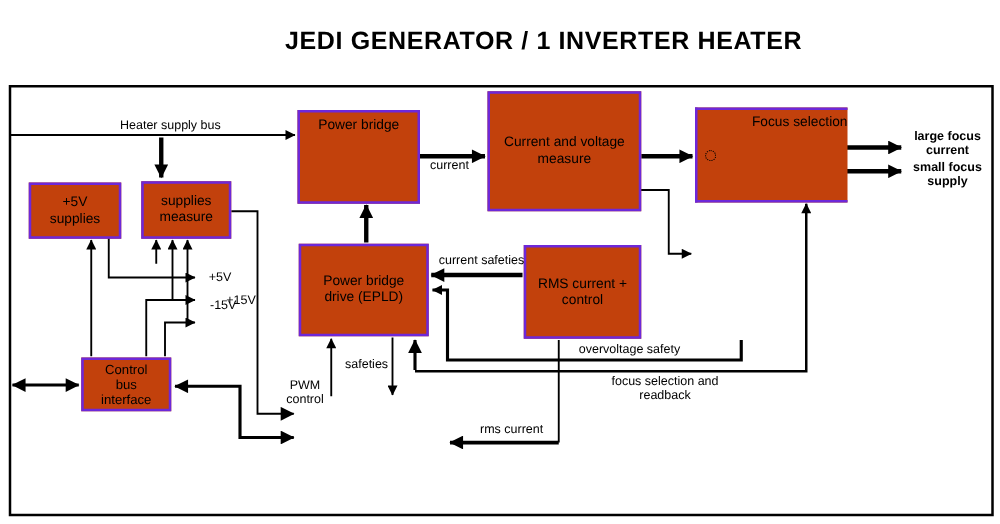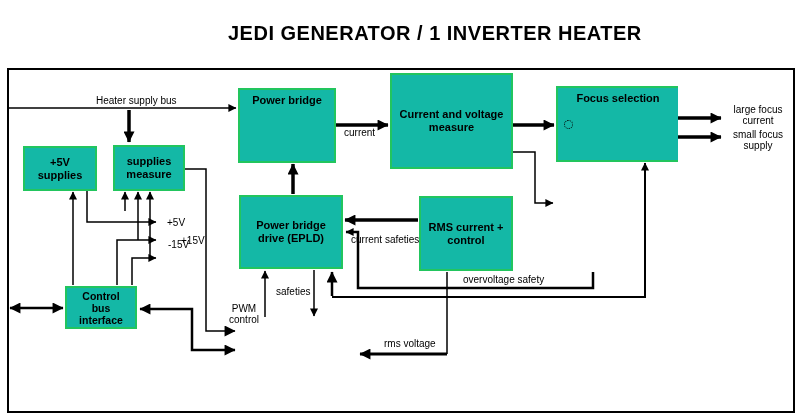--- a/index.html
+++ b/index.html
@@ -11,31 +11,31 @@
     position:absolute;left:90px;top:22px;width:715px;text-align:left;
     font-size:20px;font-weight:bold;letter-spacing:0.5px;white-space:nowrap;
     padding-left:138px;box-sizing:border-box;
   }
   .frame{
     position:absolute;left:7px;top:68px;width:788px;height:345px;
     border:2px solid #000;box-sizing:border-box;
   }
   svg.wires{position:absolute;left:0;top:0;width:800px;height:419px;}
   .box{
-    position:absolute;border:2px solid #22c55e;background:#14b8a6;box-sizing:border-box;
+    position:absolute;border:2px solid #6d28d9;background:#c2410c;box-sizing:border-box;
     display:flex;align-items:center;justify-content:center;text-align:center;
-    font-weight:bold;font-size:11px;line-height:13px;white-space:pre-line;
+    font-weight:normal;font-size:11px;line-height:13px;white-space:pre-line;
   }
   .box.topalign{align-items:flex-start;padding-top:4px;}
   .box.noright{border-right:none;}
   .wlabel{
     position:absolute;font-size:10px;line-height:11px;white-space:pre-line;text-align:right;
   }
   .wlabel.c{text-align:center;}
-  .wlabel.b{font-weight:normal;}
+  .wlabel.b{font-weight:bold;}
   .dotcircle{
     position:absolute;left:564px;top:120px;width:9px;height:9px;
     border:1px dotted #000;border-radius:50%;box-sizing:border-box;
   }
 </style>
 </head>
 <body>
 
 <div id="stage">
 
@@ -107,21 +107,21 @@
     </g>
   </svg>
 
   <div class="box topalign" style="left:238px;top:88px;width:98px;height:75px;">
     <span>Power bridge</span>
   </div>
   <div class="box" style="left:390px;top:73px;width:123px;height:96px;">
     <span>Current and voltage
 measure</span>
   </div>
-  <div class="box topalign noright" style="left:556px;top:86px;width:122px;height:76px;">
+  <div class="box topalign noright" style="left:556px;top:86px;width:122px;height:76px;justify-content:flex-end;">
     <span>Focus selection</span>
   </div>
   <div class="dotcircle"></div>
 
   <div class="box" style="left:23px;top:146px;width:74px;height:45px;">
     <span>+5V
 supplies</span>
   </div>
   <div class="box" style="left:113px;top:145px;width:72px;height:46px;">
     <span>supplies
@@ -138,27 +138,29 @@
   </div>
 
   <div class="box" style="left:65px;top:286px;width:72px;height:43px;font-size:10.5px;line-height:12px;">
     <span>Control
 bus
 interface</span>
   </div>
 
   <div class="wlabel" style="left:96px;top:95px;">Heater supply bus</div>
   <div class="wlabel" style="left:344px;top:127px;">current</div>
-  <div class="wlabel" style="left:351px;top:203px;margin-top:31px;">current safeties</div>
+  <div class="wlabel" style="left:351px;top:203px;">current safeties</div>
   <div class="wlabel" style="left:167px;top:217px;">+5V</div>
   <div class="wlabel" style="left:166px;top:235px;margin-left:15px;">+15V</div>
   <div class="wlabel" style="left:168px;top:239px;">-15V</div>
   <div class="wlabel c" style="left:224px;top:283px;width:40px;margin-top:20px;">PWM
 control</div>
   <div class="wlabel" style="left:276px;top:286px;">safeties</div>
   <div class="wlabel" style="left:463px;top:274px;">overvoltage safety</div>
-  <div class="wlabel" style="left:384px;top:338px;">rms voltage</div>
+  <div class="wlabel c" style="left:452px;top:300px;width:160px;">focus selection and
+readback</div>
+  <div class="wlabel" style="left:384px;top:338px;">rms current</div>
   <div class="wlabel c b" style="left:722px;top:104px;width:72px;">large focus
 current</div>
   <div class="wlabel c b" style="left:722px;top:129px;width:72px;">small focus
 supply</div>
 
 </div>
 
 </body></html>

